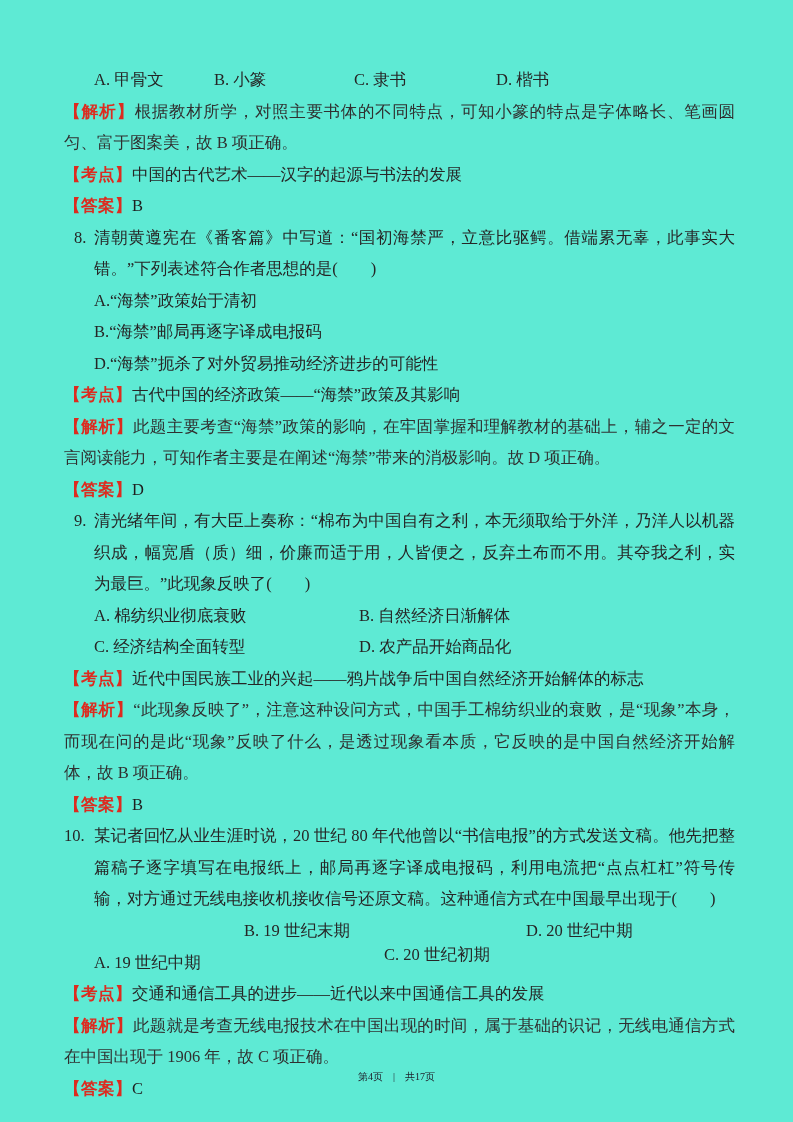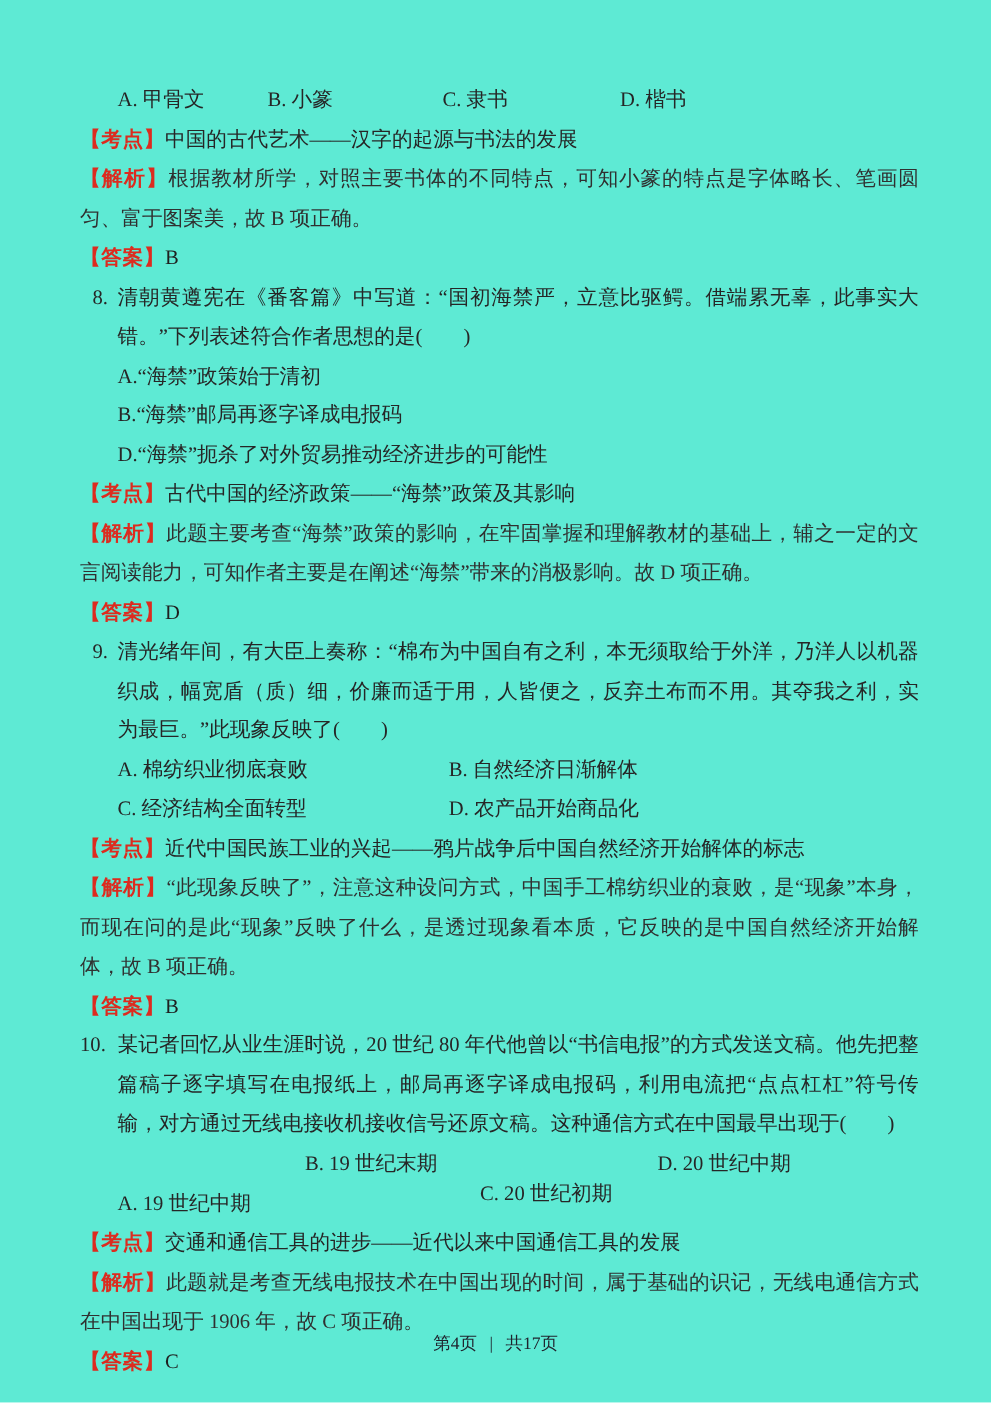--- a/index.html
+++ b/index.html
@@ -45,40 +45,40 @@
     font-weight:bold;
     letter-spacing:0.5px;
   }
   .analysis-text{color:#303030;}
   .answer-letter{color:#1f1f1f;}
   .footer{
     position:absolute;
     left:0;right:0;
     bottom:38px;
     text-align:center;
-    font-size:14px;
+    font-size:10px;
     color:#20242e;
   }
   .footer span{margin:0 5px;}
 </style>
 </head>
 <body>
 
 <div class="page">
   <div class="content">
 
     <section class="question">
       <div class="options-row opts-q7">
         <p class="opt">A. 甲骨文</p>
         <p class="opt">B. 小篆</p>
         <p class="opt">C. 隶书</p>
         <p class="opt">D. 楷书</p>
       </div>
+      <p class="meta"><span class="marker">【解析】</span><span class="analysis-text">根据教材所学，对照主要书体的不同特点，可知小篆的特点是字体略长、笔画圆匀、富于图案美，故 B 项正确。</span></p>
       <p class="meta"><span class="marker">【考点】</span><span>中国的古代艺术——汉字的起源与书法的发展</span></p>
-      <p class="meta"><span class="marker">【解析】</span><span class="analysis-text">根据教材所学，对照主要书体的不同特点，可知小篆的特点是字体略长、笔画圆匀、富于图案美，故 B 项正确。</span></p>
       <p class="meta"><span class="marker">【答案】</span><span class="answer-letter">B</span></p>
     </section>
 
     <section class="question">
       <div class="stem">
         <span class="qnum single">8.</span>
         <span class="stem-text">清朝黄遵宪在《番客篇》中写道：“国初海禁严，立意比驱鳄。借端累无辜，此事实大错。”下列表述符合作者思想的是(　　)</span>
       </div>
       <div class="options-col">
         <p class="opt">A.“海禁”政策始于清初</p>

